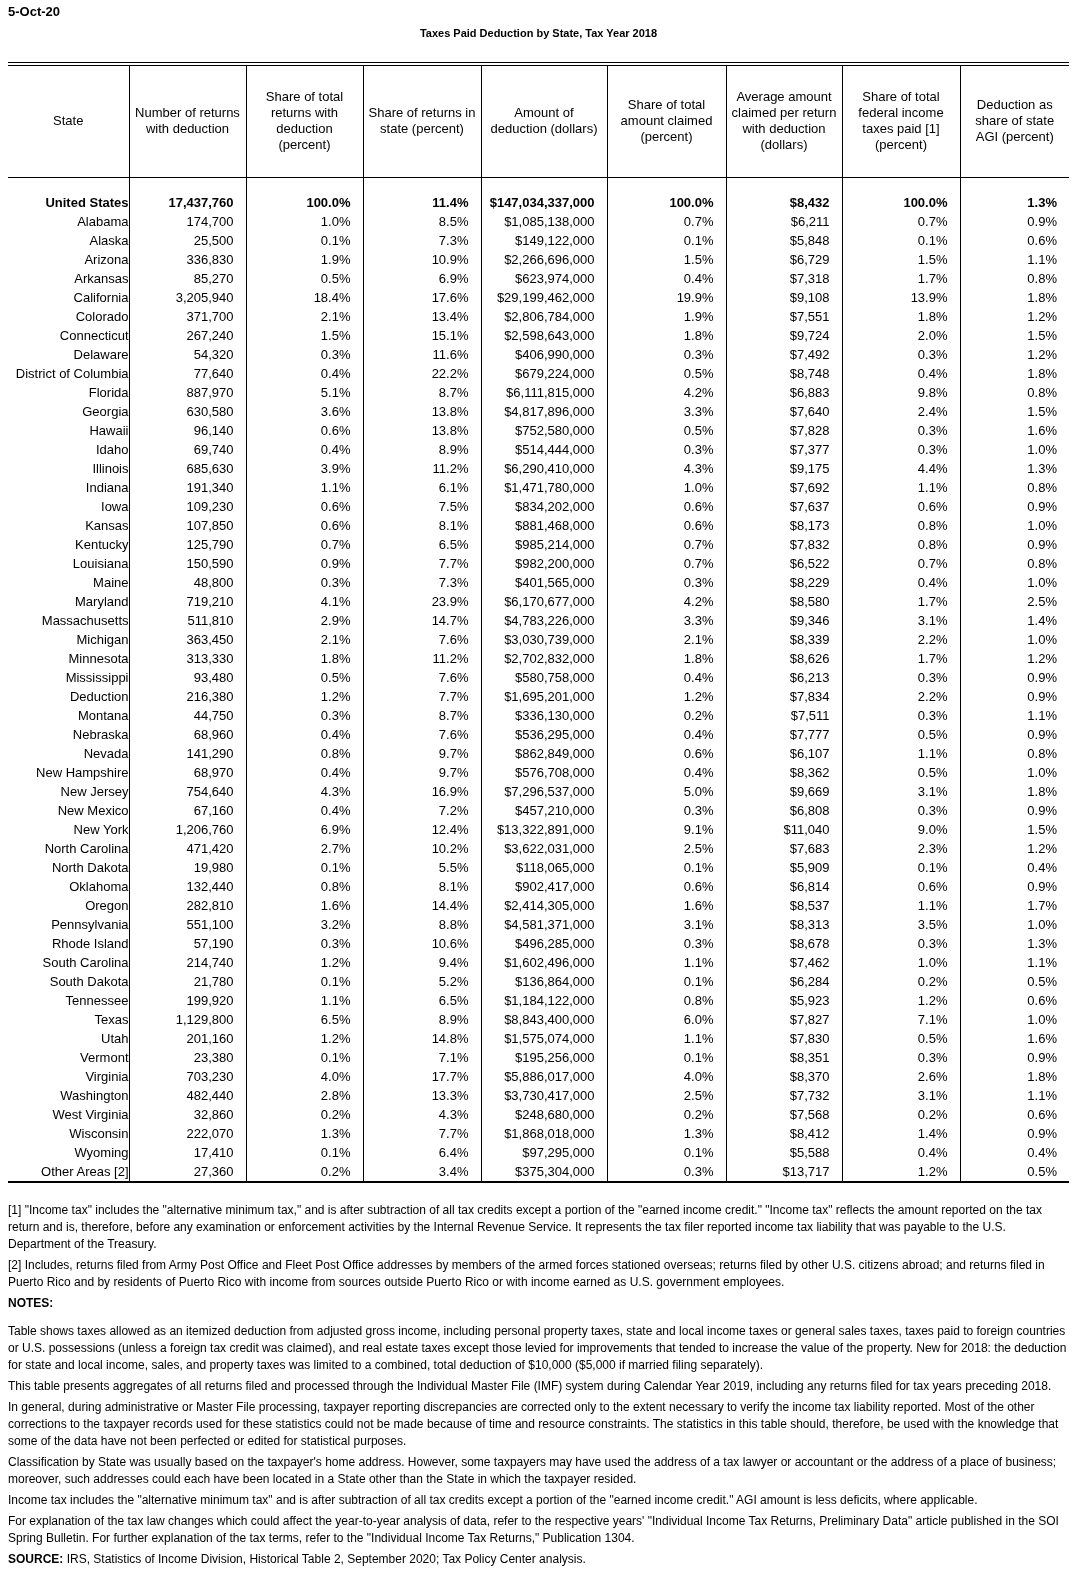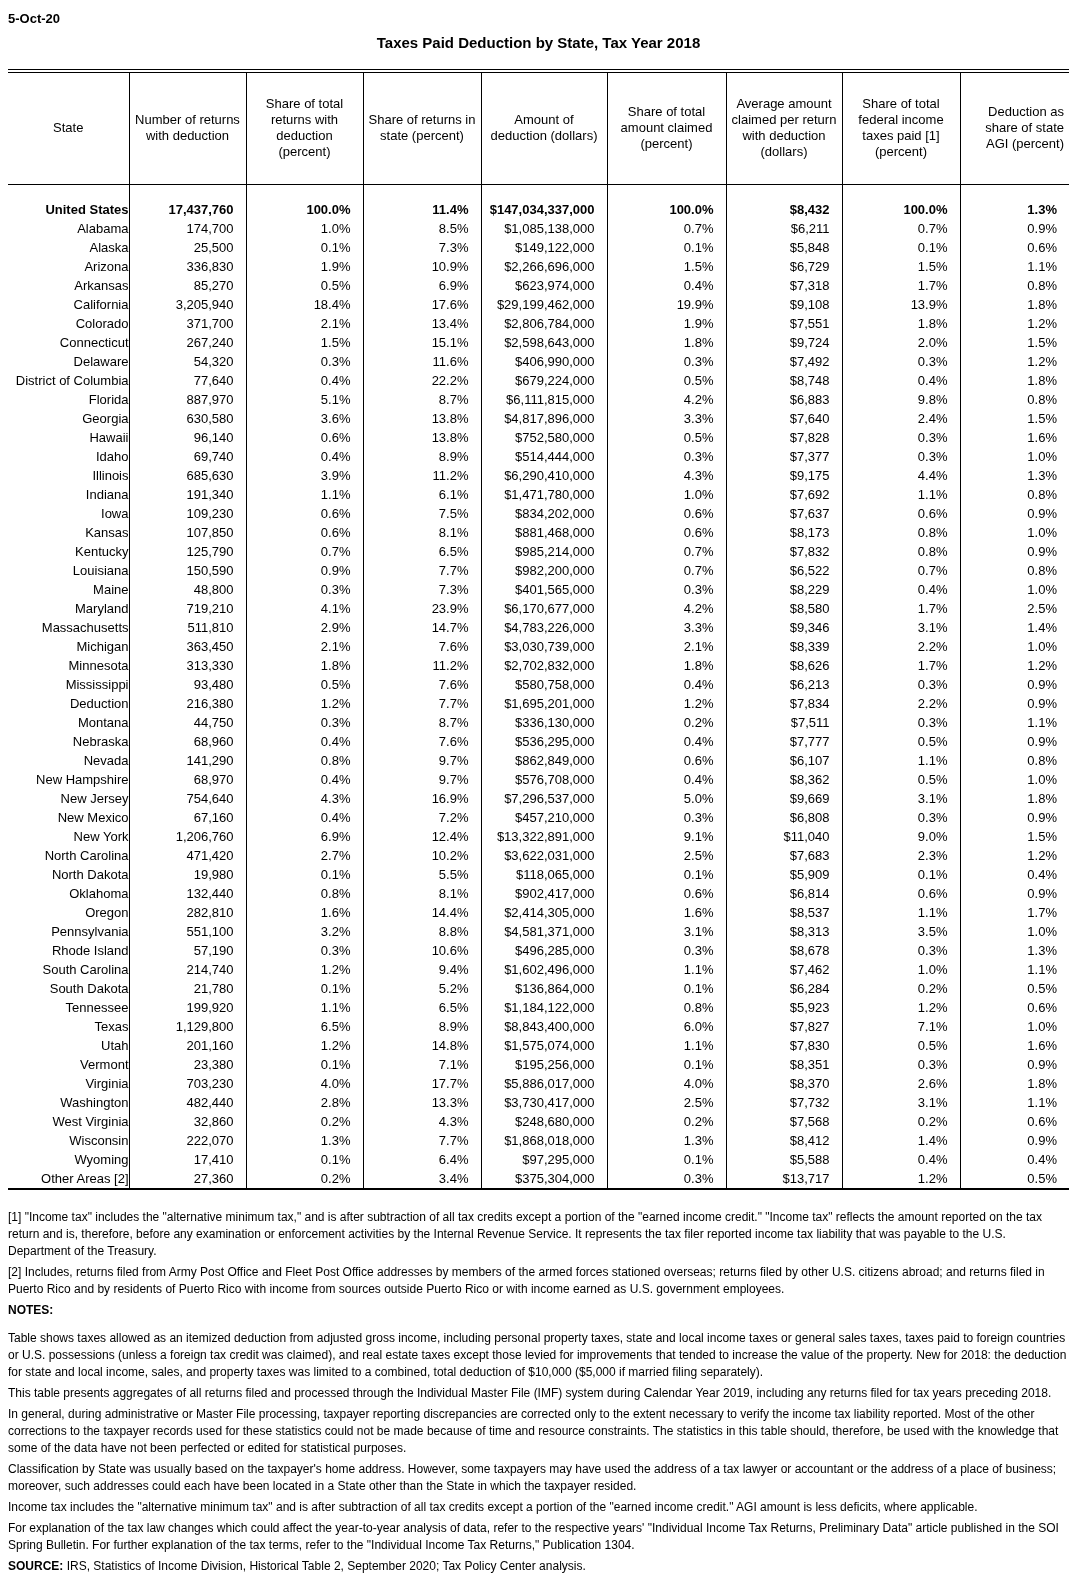--- a/index.html
+++ b/index.html
@@ -1,35 +1,35 @@
 <!DOCTYPE html>
 <html><head>
 <meta charset="utf-8">
 <style>
   * { box-sizing: border-box; }
   html, body { margin: 0; padding: 0; background: #fff; }
   body {
     width: 1077px; height: 1578px; overflow: hidden;
     font-family: "Liberation Sans", sans-serif; color: #000;
   }
-  .page { padding: 11px 8px 0 8px; }
+  .page { padding: 4px 8px 0 8px; }
   .date { font-weight: bold; font-size: 13px; height: 15px; }
-  .title { text-align: center; font-weight: bold; font-size: 15px; margin-top: 8px; height: 18px; }
+  .title { text-align: center; font-weight: bold; font-size: 11px; margin-top: 8px; height: 18px; }
   table.data-table {
     border-collapse: collapse; table-layout: fixed;
     width: 1061px; margin-top: 17px;
     border-top: 4px double #000; border-bottom: 2px solid #000;
   }
   .data-table th {
     font-weight: normal; font-size: 13px; line-height: 16px;
     text-align: center; vertical-align: middle;
     height: 113px; padding: 0 5px;
     border-right: 1px solid #000; border-bottom: 1px solid #000;
   }
-  .data-table th:last-child { border-right: none; text-align: right; }
+  .data-table th:last-child { border-right: none; }
   .data-table td {
     font-size: 13px; height: 19px; line-height: 19px; padding: 0;
     border-right: 1px solid #000;
     white-space: nowrap; overflow: hidden;
   }
   .data-table td:last-child { border-right: none; }
   .data-table tr.spacer td { height: 16px; }
   .data-table td.state { text-align: right; padding-left: 3px; }
   .data-table td.num { text-align: right; padding-right: 12px; }
   .data-table tr.bold td { font-weight: bold; }

